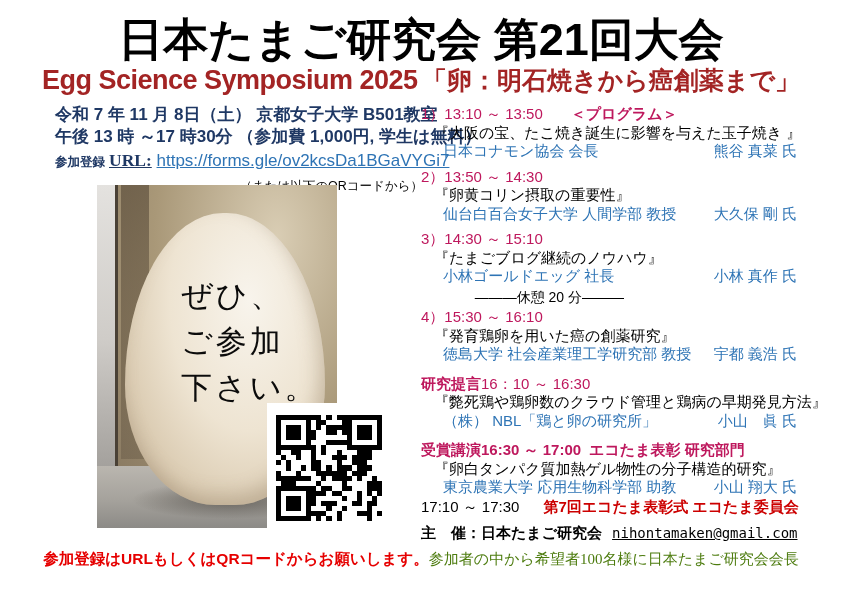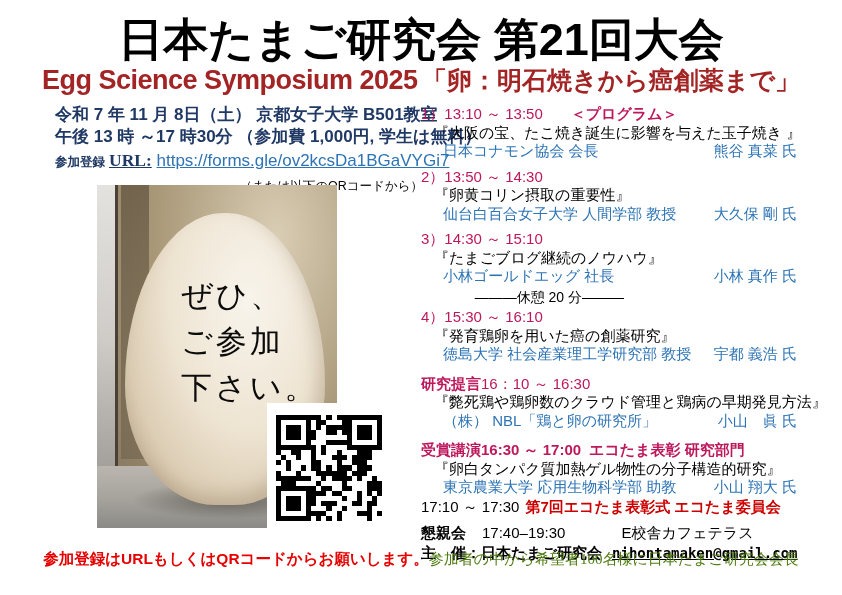--- a/index.html
+++ b/index.html
@@ -101,28 +101,28 @@
   .p-title { padding-left: 13px; }
   .p-speaker {
     padding-left: 22px; padding-right: 38px;
     color: #2e74b5; display: flex; justify-content: space-between;
   }
   .p-break { text-align: center; width: 62%; font-size: 14px; margin-bottom: 2px; }
   .sec-header { font-weight: 800; }
   .sec-time { font-weight: 400; margin-left: 0; }
   .sec-sub { font-weight: 800; margin-left: 8px; }
   .ceremony-line { margin-bottom: 8px; }
-  .ceremony-red { color: #cc0000; font-weight: 700; margin-left: 6px; }
+  .ceremony-red { color: #cc0000; font-weight: 700; margin-left: 24px; }
   .reception { margin-top: 2px; }
   .reception .gap { display: inline-block; width: 56px; }
   .reception .gap2 { display: inline-block; width: 16px; }
   .organizer { margin-top: 1px; }
   .organizer .email {
     font-family: "DejaVu Sans Mono", monospace; font-size: 14px;
-    text-decoration: underline; color: #000000; font-weight: 700; cursor: pointer;
+    text-decoration: underline; color: #000000; font-weight: 400; cursor: pointer;
     margin-left: 10px;
   }
 
   
   .footer {
     position: absolute; left: 0; top: 549px; width: 842px;
     text-align: center; line-height: 20px; white-space: nowrap;
   }
   .footer .red {
     color: #e60000; font-weight: 800; font-size: 15.5px;
@@ -461,21 +461,20 @@
       <div class="p-line1"><span class="sec-header">受賞講演</span><span class="sec-time" style="font-weight:800;">16:30 ～ 17:00</span><span class="sec-sub">エコたま表彰  研究部門</span></div>
       <div class="p-title">『卵白タンパク質加熱ゲル物性の分子構造的研究』</div>
       <div class="p-speaker">
           <span>東京農業大学 応用生物科学部  助教</span>
           <span>小山 翔大 氏</span>
         </div>
     </div>
 
     <div class="ceremony-line"><span>17:10 ～ 17:30</span><span class="ceremony-red">第7回エコたま表彰式  エコたま委員会</span></div>
 
-    <div class="reception"><span style="font-weight:700;">懇親会</span><span class="gap2"></span><span>17:40–19:30</span><span class="gap"></span><span>E校舎カフェテラス</span></div>
 
     <div class="organizer"><span style="font-weight:700;">主　催：日本たまご研究会</span><span class="email">nihontamaken@gmail.com</span></div>
 
   </div>
 
   <div class="footer">
     <div><span class="red">参加登録はURLもしくはQRコードからお願いします。</span><span class="black">参加者の中から希望者100名様に日本たまご研究会会長</span></div>
   </div>
 
 </div>

